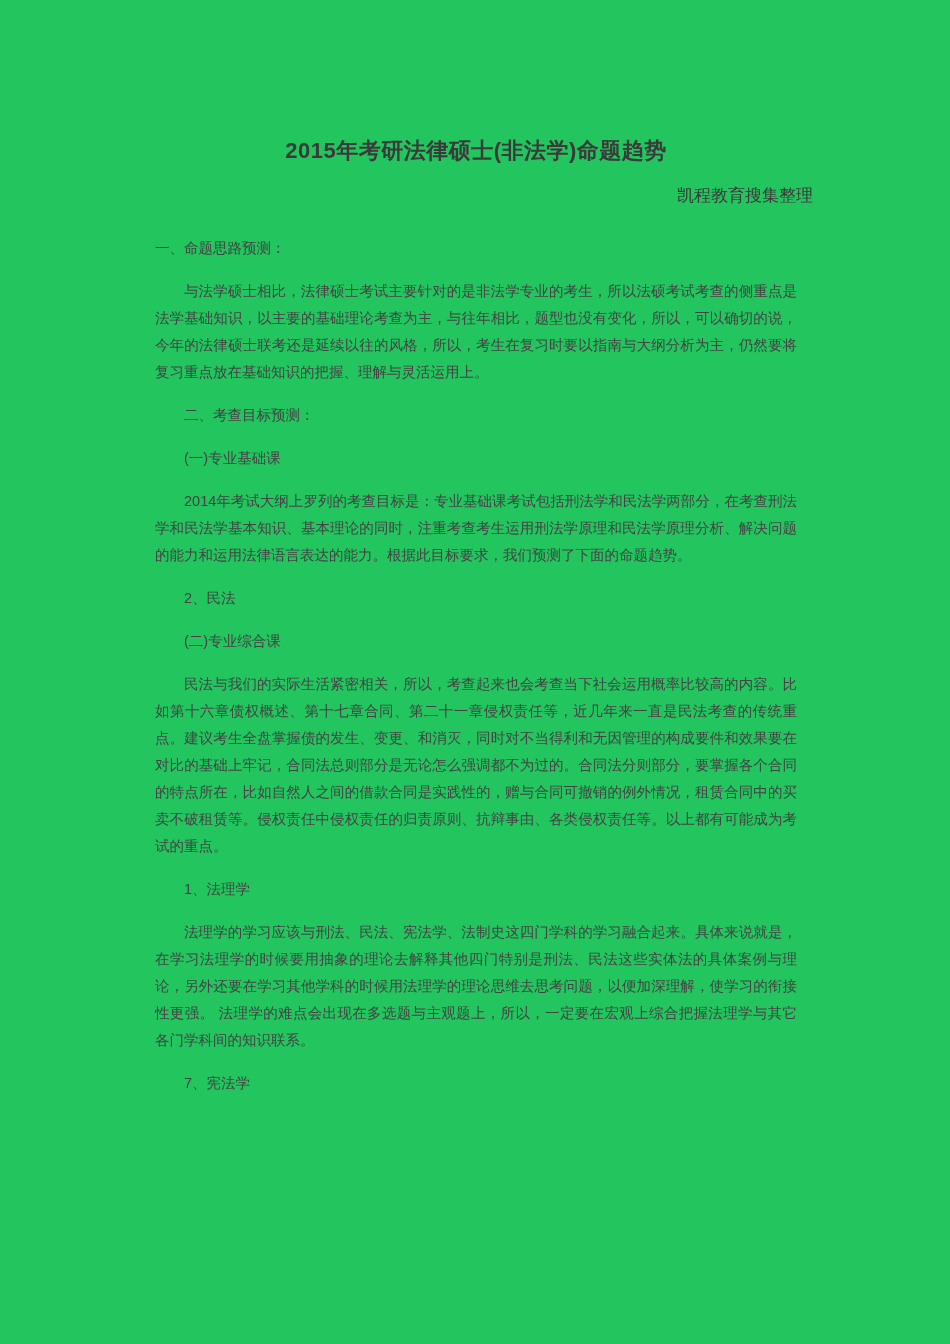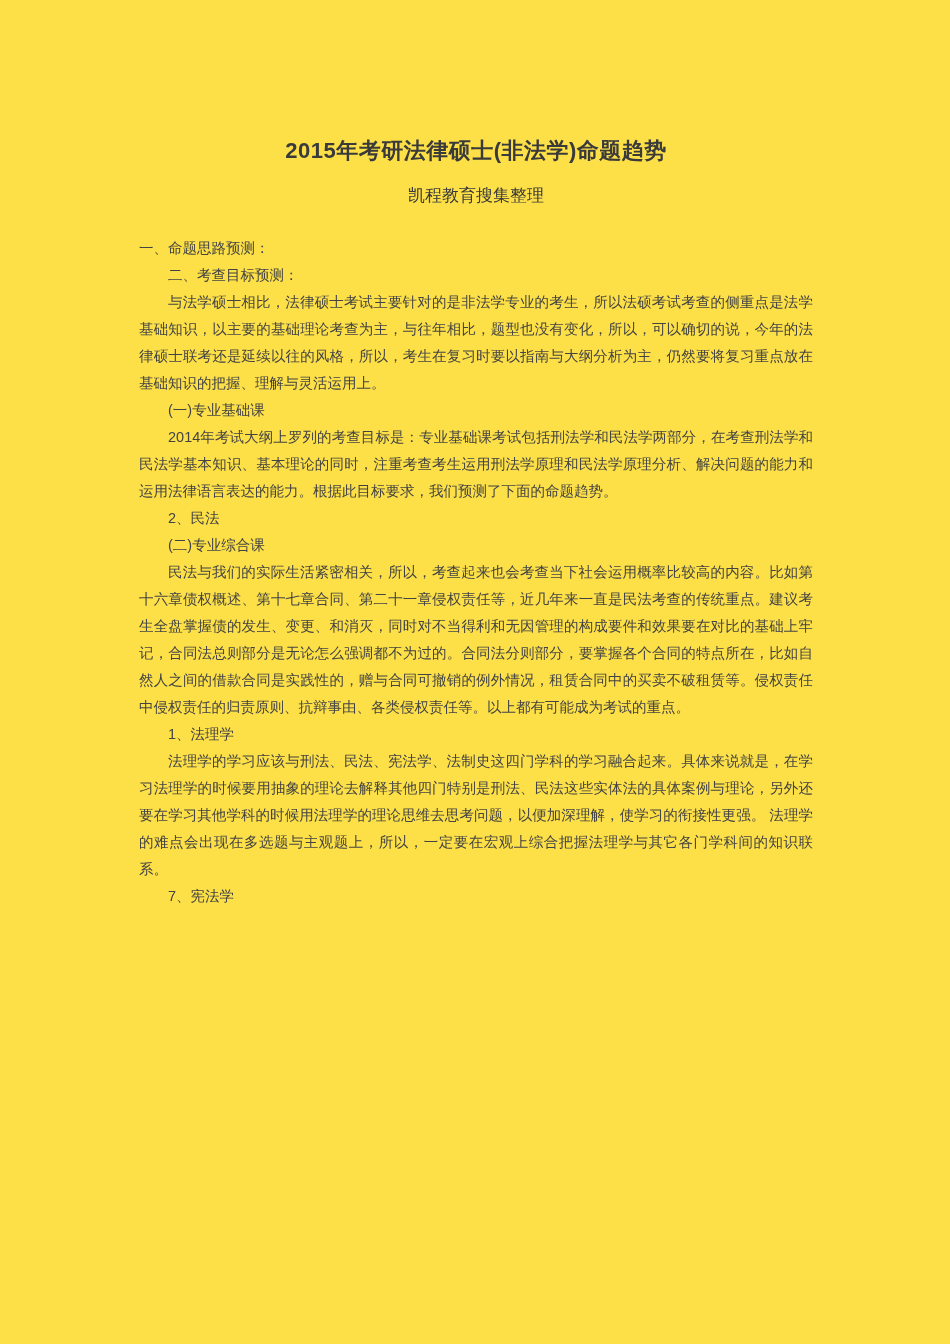--- a/index.html
+++ b/index.html
@@ -12,60 +12,60 @@
     height: 1344px;
     font-family: "Liberation Sans", "DejaVu Sans", sans-serif;
     color: #3f3f3f;
     overflow: hidden;
   }
   .page {
     box-sizing: border-box;
     width: 950px;
     height: 1344px;
     padding: 136px 137px 0 139px;
-    background: #fde047;
+    background: #22c55e;
   }
   .doc-title {
     margin: 0 0 18px 0;
     font-size: 22px;
     font-weight: bold;
     text-align: center;
     color: #3a3a3a;
     letter-spacing: 0.5px;
   }
   .doc-subtitle {
     margin: 0 0 28px 0;
     font-size: 17px;
     font-weight: normal;
-    text-align: center;
+    text-align: right;
     color: #3a3a3a;
   }
   .doc-body {
     font-size: 14.5px;
     line-height: 27px;
     text-align: justify;
   }
   .para {
-    margin: 0;
+    margin: 16px;
     color: #434343;
   }
   .para.indent {
     text-indent: 2em;
   }
 </style>
 </head>
 <body>
 
 <div class="page">
   <h1 class="doc-title">2015年考研法律硕士(非法学)命题趋势</h1>
   <h2 class="doc-subtitle">凯程教育搜集整理</h2>
   <div class="doc-body">
       <p class="para">一、命题思路预测：</p>
+      <p class="para indent">与法学硕士相比，法律硕士考试主要针对的是非法学专业的考生，所以法硕考试考查的侧重点是法学基础知识，以主要的基础理论考查为主，与往年相比，题型也没有变化，所以，可以确切的说，今年的法律硕士联考还是延续以往的风格，所以，考生在复习时要以指南与大纲分析为主，仍然要将复习重点放在基础知识的把握、理解与灵活运用上。</p>
       <p class="para indent">二、考查目标预测：</p>
-      <p class="para indent">与法学硕士相比，法律硕士考试主要针对的是非法学专业的考生，所以法硕考试考查的侧重点是法学基础知识，以主要的基础理论考查为主，与往年相比，题型也没有变化，所以，可以确切的说，今年的法律硕士联考还是延续以往的风格，所以，考生在复习时要以指南与大纲分析为主，仍然要将复习重点放在基础知识的把握、理解与灵活运用上。</p>
       <p class="para indent">(一)专业基础课</p>
       <p class="para indent">2014年考试大纲上罗列的考查目标是：专业基础课考试包括刑法学和民法学两部分，在考查刑法学和民法学基本知识、基本理论的同时，注重考查考生运用刑法学原理和民法学原理分析、解决问题的能力和运用法律语言表达的能力。根据此目标要求，我们预测了下面的命题趋势。</p>
       <p class="para indent">2、民法</p>
       <p class="para indent">(二)专业综合课</p>
       <p class="para indent">民法与我们的实际生活紧密相关，所以，考查起来也会考查当下社会运用概率比较高的内容。比如第十六章债权概述、第十七章合同、第二十一章侵权责任等，近几年来一直是民法考查的传统重点。建议考生全盘掌握债的发生、变更、和消灭，同时对不当得利和无因管理的构成要件和效果要在对比的基础上牢记，合同法总则部分是无论怎么强调都不为过的。合同法分则部分，要掌握各个合同的特点所在，比如自然人之间的借款合同是实践性的，赠与合同可撤销的例外情况，租赁合同中的买卖不破租赁等。侵权责任中侵权责任的归责原则、抗辩事由、各类侵权责任等。以上都有可能成为考试的重点。</p>
       <p class="para indent">1、法理学</p>
       <p class="para indent">法理学的学习应该与刑法、民法、宪法学、法制史这四门学科的学习融合起来。具体来说就是，在学习法理学的时候要用抽象的理论去解释其他四门特别是刑法、民法这些实体法的具体案例与理论，另外还要在学习其他学科的时候用法理学的理论思维去思考问题，以便加深理解，使学习的衔接性更强。 法理学的难点会出现在多选题与主观题上，所以，一定要在宏观上综合把握法理学与其它各门学科间的知识联系。</p>
       <p class="para indent">7、宪法学</p>
     </div>
 </div>

